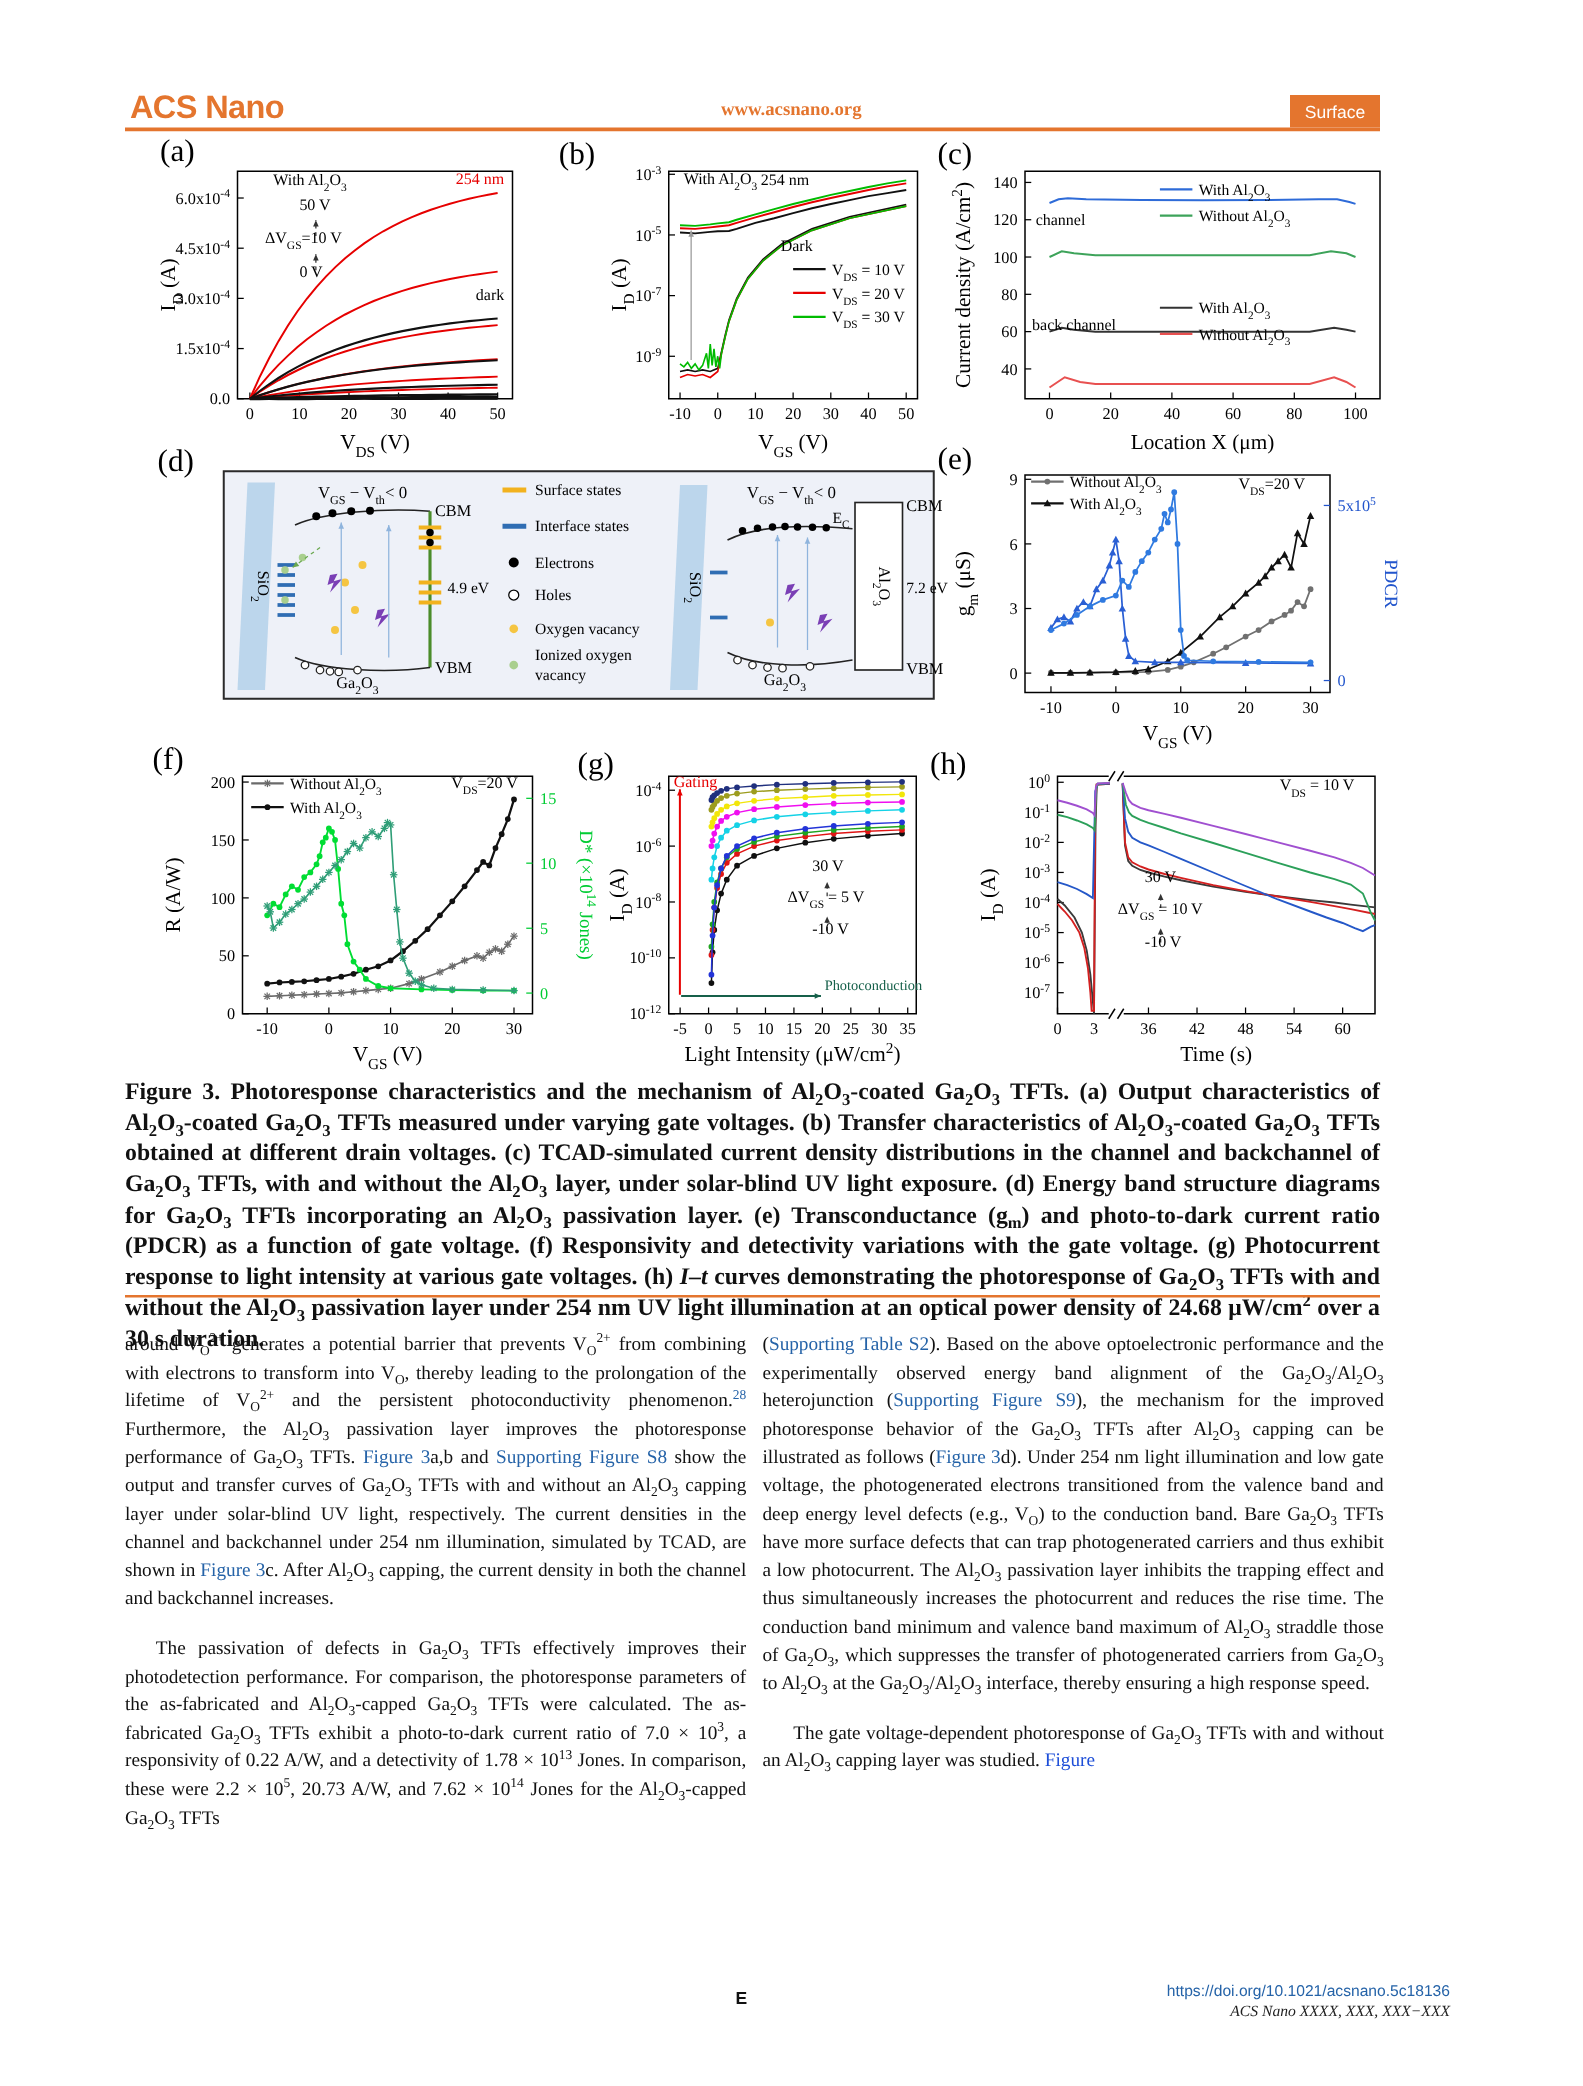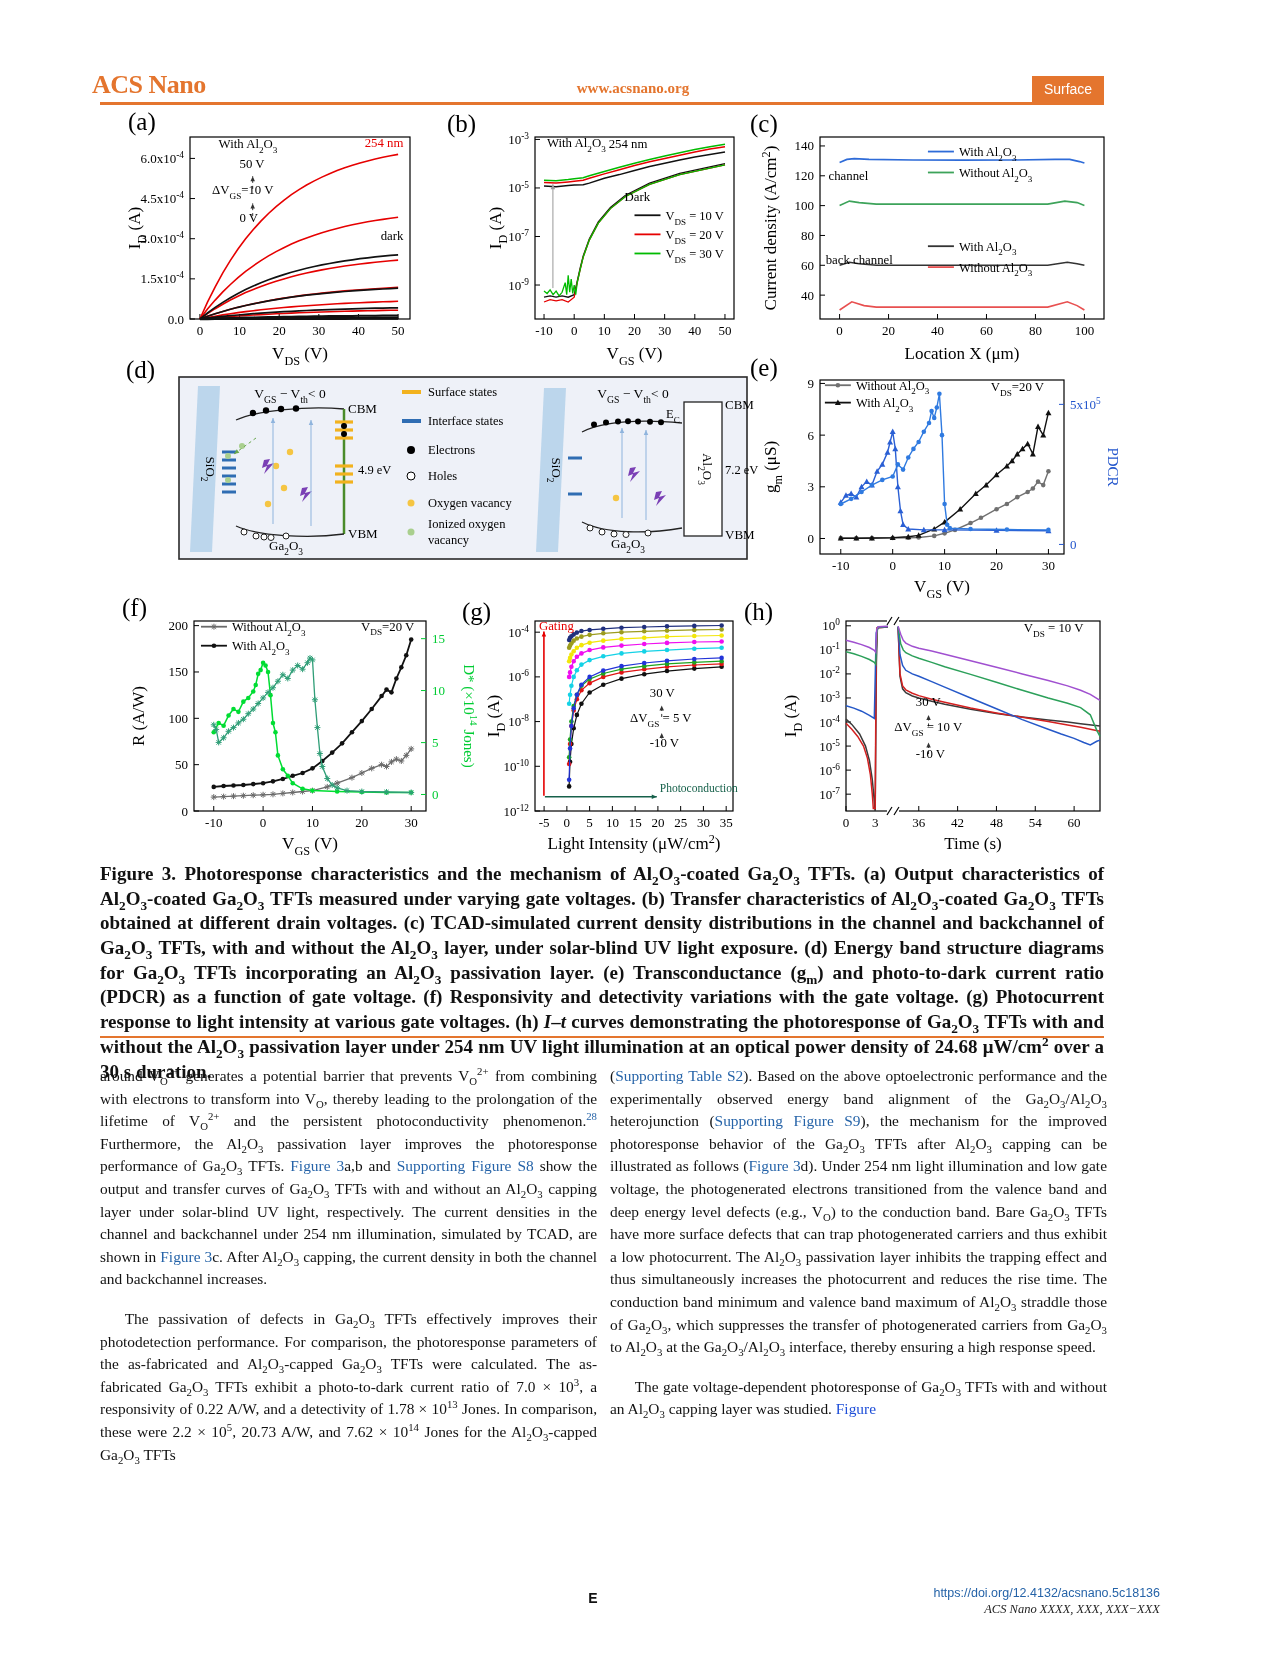--- a/index.html
+++ b/index.html
@@ -1,18 +1,18 @@
 <!DOCTYPE html>
 <html><head>
 <meta charset="utf-8">
 <style>
   html,body{margin:0;padding:0;background:#888;}
   .page{position:relative;width:1266px;height:1669px;background:#ffffff;overflow:hidden;
         font-family:"Liberation Serif",serif;color:#111;}
-  .hdr-journal{position:absolute;left:92px;top:70px;font-family:Liberation Serif, serif;
+  .hdr-journal{position:absolute;left:104px;top:70px;font-family:Liberation Sans, sans-serif;
         font-weight:bold;font-size:26px;letter-spacing:-0.5px;}
   .hdr-site{position:absolute;left:0;top:80px;width:1266px;text-align:center;
         font-family:"Liberation Sans",sans-serif;font-weight:bold;font-size:15px;}
   .hdr-badge{position:absolute;left:1032px;top:76px;width:72px;height:26px;line-height:26px;
         text-align:center;color:#fff;font-family:"Liberation Sans",sans-serif;font-size:14px;}
   .hdr-rule{position:absolute;left:100px;top:102px;width:1004px;height:3px;}
   .panel-letter{position:absolute;font-size:25px;font-family:"Liberation Serif",serif;color:#000;}
   .caption{position:absolute;left:100px;top:862px;width:1004px;font-size:19px;line-height:1.3;
         text-align:justify;font-weight:bold;}
   .cap-divider{position:absolute;left:100px;top:1036px;width:1004px;height:2px;}
@@ -974,16 +974,16 @@
     <p>around V<sub>O</sub><sup>2+</sup> generates a potential barrier that prevents V<sub>O</sub><sup>2+</sup> from combining with electrons to transform into V<sub>O</sub>, thereby leading to the prolongation of the lifetime of V<sub>O</sub><sup>2+</sup> and the persistent photoconductivity phenomenon.<span class="link" style="color: rgb(37, 99, 168);"><sup>28</sup></span> Furthermore, the Al<sub>2</sub>O<sub>3</sub> passivation layer improves the photoresponse performance of Ga<sub>2</sub>O<sub>3</sub> TFTs. <span class="link" style="color: rgb(37, 99, 168);">Figure 3</span>a,b and <span class="link" style="color: rgb(37, 99, 168);">Supporting Figure S8</span> show the output and transfer curves of Ga<sub>2</sub>O<sub>3</sub> TFTs with and without an Al<sub>2</sub>O<sub>3</sub> capping layer under solar-blind UV light, respectively. The current densities in the channel and backchannel under 254 nm illumination, simulated by TCAD, are shown in <span class="link" style="color: rgb(37, 99, 168);">Figure 3</span>c. After Al<sub>2</sub>O<sub>3</sub> capping, the current density in both the channel and backchannel increases.</p>
     <p class="indent">The passivation of defects in Ga<sub>2</sub>O<sub>3</sub> TFTs effectively improves their photodetection performance. For comparison, the photoresponse parameters of the as-fabricated and Al<sub>2</sub>O<sub>3</sub>-capped Ga<sub>2</sub>O<sub>3</sub> TFTs were calculated. The as-fabricated Ga<sub>2</sub>O<sub>3</sub> TFTs exhibit a photo-to-dark current ratio of 7.0 × 10<sup>3</sup>, a responsivity of 0.22 A/W, and a detectivity of 1.78 × 10<sup>13</sup> Jones. In comparison, these were 2.2 × 10<sup>5</sup>, 20.73 A/W, and 7.62 × 10<sup>14</sup> Jones for the Al<sub>2</sub>O<sub>3</sub>-capped Ga<sub>2</sub>O<sub>3</sub> TFTs</p>
   </div>
   <div class="col" style="left:610px;">
     <p>(<span class="link" style="color: rgb(37, 99, 168);">Supporting Table S2</span>). Based on the above optoelectronic performance and the experimentally observed energy band alignment of the Ga<sub>2</sub>O<sub>3</sub>/Al<sub>2</sub>O<sub>3</sub> heterojunction (<span class="link" style="color: rgb(37, 99, 168);">Supporting Figure S9</span>), the mechanism for the improved photoresponse behavior of the Ga<sub>2</sub>O<sub>3</sub> TFTs after Al<sub>2</sub>O<sub>3</sub> capping can be illustrated as follows (<span class="link" style="color: rgb(37, 99, 168);">Figure 3</span>d). Under 254 nm light illumination and low gate voltage, the photogenerated electrons transitioned from the valence band and deep energy level defects (e.g., V<sub>O</sub>) to the conduction band. Bare Ga<sub>2</sub>O<sub>3</sub> TFTs have more surface defects that can trap photogenerated carriers and thus exhibit a low photocurrent. The Al<sub>2</sub>O<sub>3</sub> passivation layer inhibits the trapping effect and thus simultaneously increases the photocurrent and reduces the rise time. The conduction band minimum and valence band maximum of Al<sub>2</sub>O<sub>3</sub> straddle those of Ga<sub>2</sub>O<sub>3</sub>, which suppresses the transfer of photogenerated carriers from Ga<sub>2</sub>O<sub>3</sub> to Al<sub>2</sub>O<sub>3</sub> at the Ga<sub>2</sub>O<sub>3</sub>/Al<sub>2</sub>O<sub>3</sub> interface, thereby ensuring a high response speed.</p>
     <p class="indent">The gate voltage-dependent photoresponse of Ga<sub>2</sub>O<sub>3</sub> TFTs with and without an Al<sub>2</sub>O<sub>3</sub> capping layer was studied. <span class="link" style="color: #1d4ed8;">Figure</span></p>
   </div>
 
   <div class="footer-page">E</div>
   <div class="footer-right">
-    <div class="link" style="color: rgb(37, 99, 168);">https://doi.org/12.4132/acsnano.5c18136</div>
+    <div class="link" style="color: rgb(37, 99, 168);">https://doi.org/10.1021/acsnano.5c18136</div>
     <div class="footer-cite">ACS Nano XXXX, XXX, XXX−XXX</div>
   </div>
 </div>
 
 </body></html>

